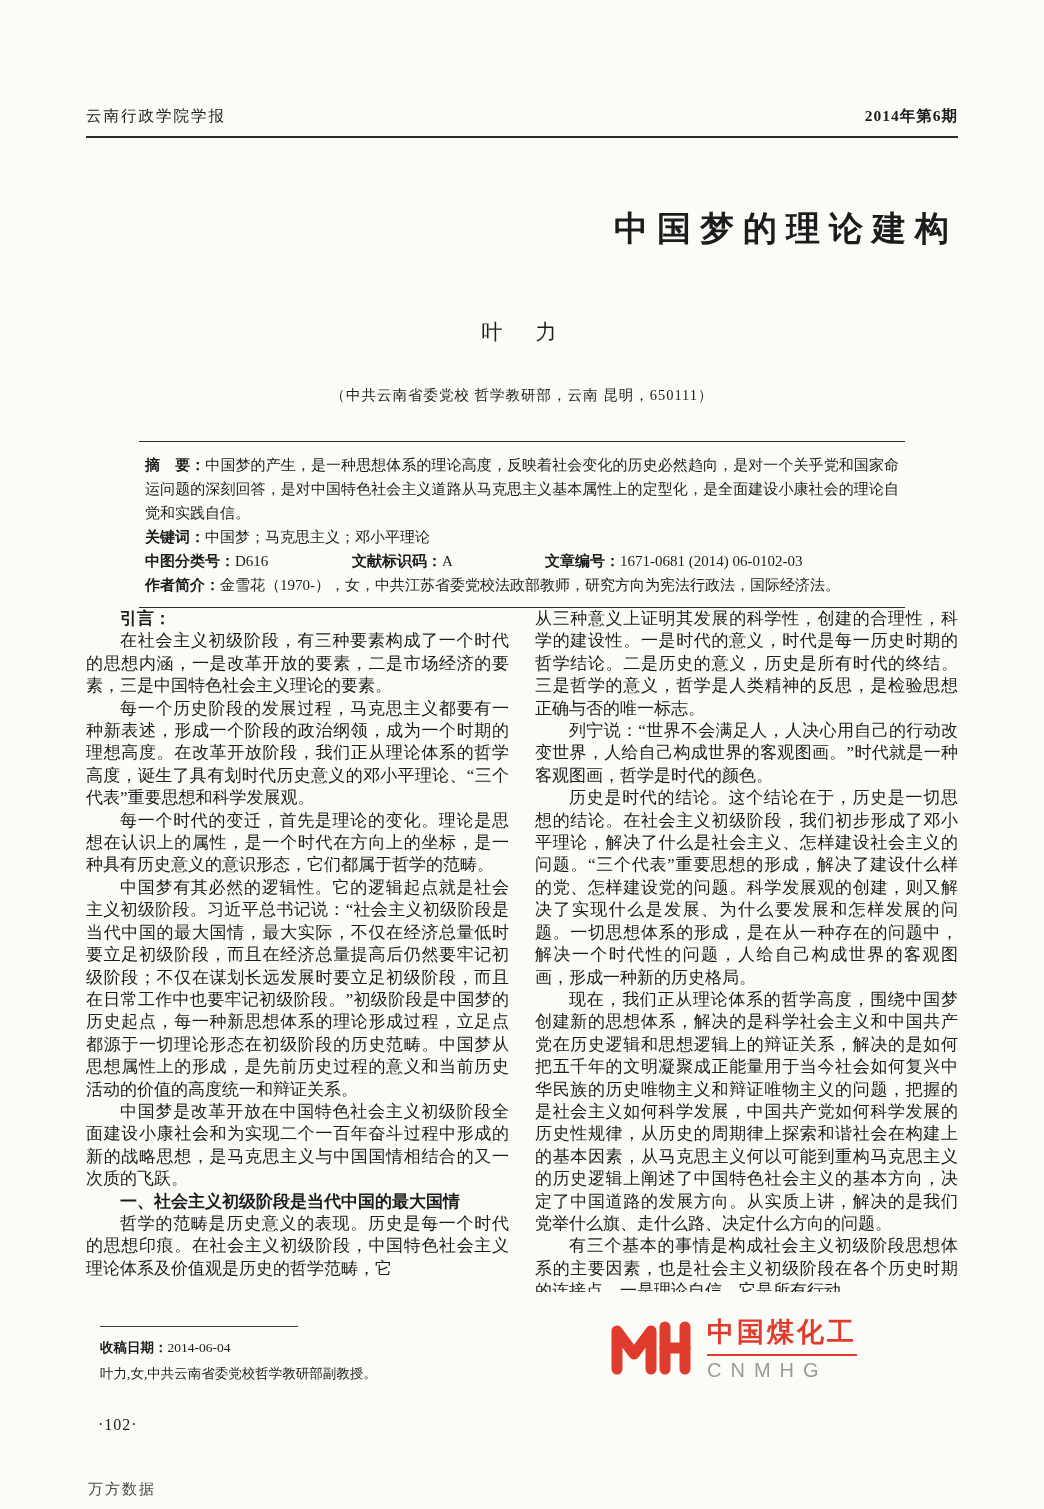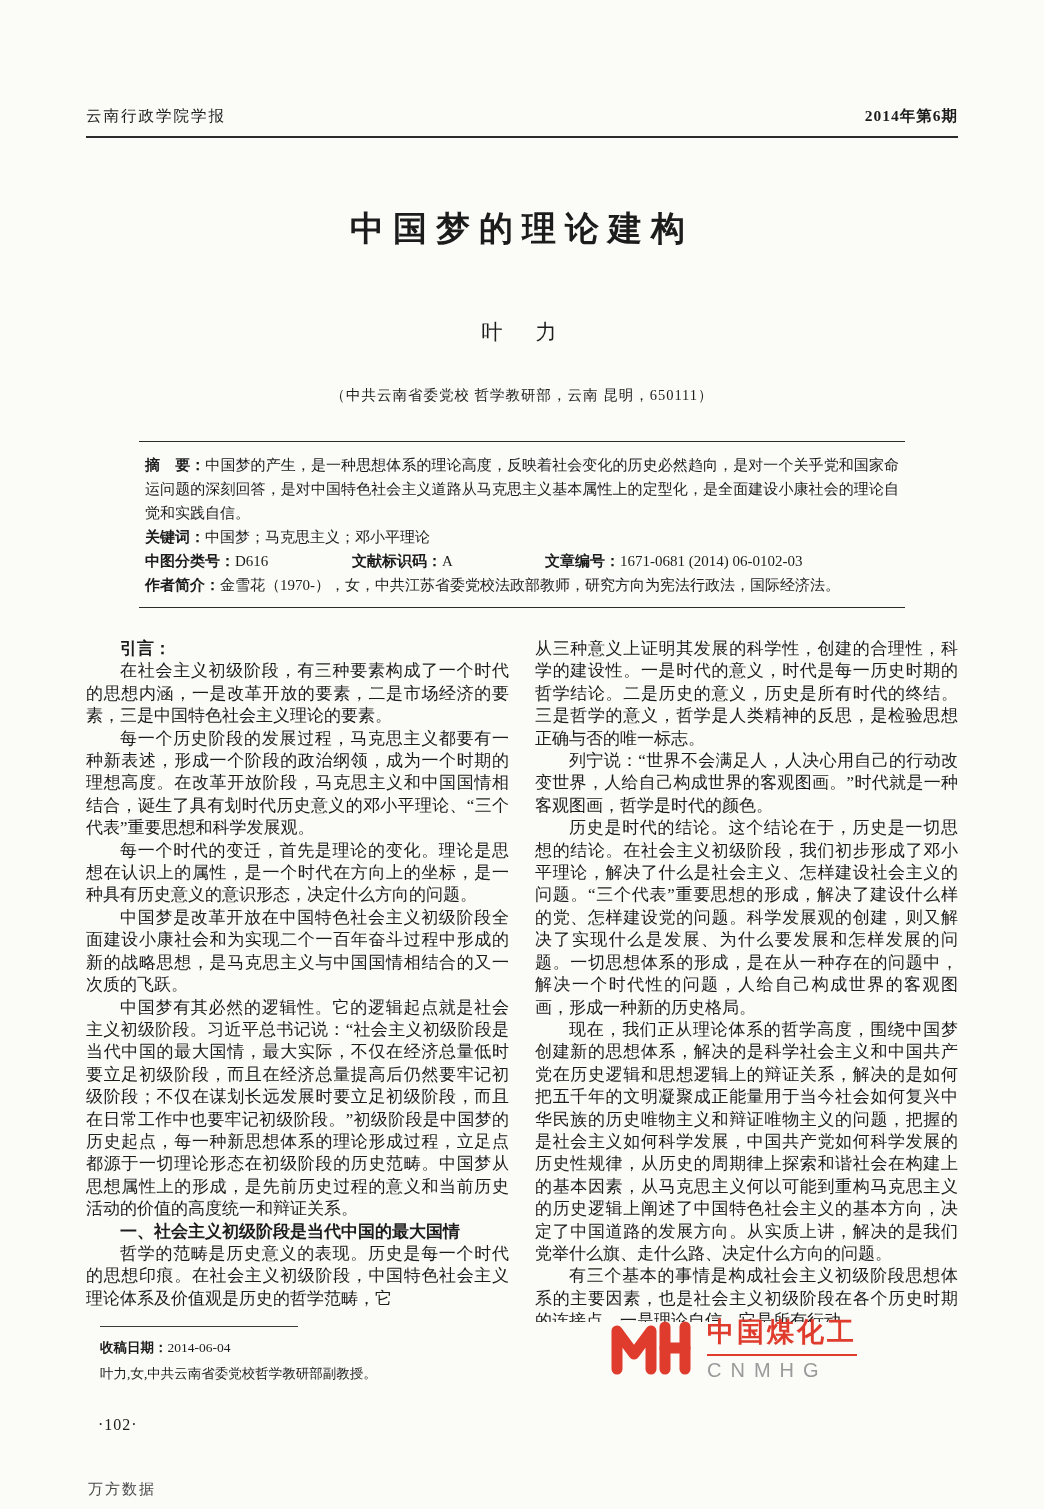--- a/index.html
+++ b/index.html
@@ -3,32 +3,32 @@
 <meta charset="utf-8">
 <style>
   html,body{margin:0;padding:0;}
   body{background:#e9e9e9;font-family:"Liberation Serif","DejaVu Serif",serif;color:#1c1c1c;}
   .page{position:relative;width:1044px;height:1509px;margin:0 auto;background:#fbfbf8;box-sizing:border-box;padding:0 86px;overflow:hidden;}
   
   .jheader{display:flex;justify-content:space-between;align-items:flex-end;padding-top:106px;font-size:15.5px;letter-spacing:2px;}
   .jheader .issue{letter-spacing:1px;font-weight:bold;}
   .header-rule{border-top:2px solid #2b2b2b;margin-top:9px;}
   
-  .title{margin:68px 0 0 0;text-align:center;font-size:34px;font-weight:bold;letter-spacing:9px;}
+  .title{margin:68px 0 0 0;text-align:right;font-size:34px;font-weight:bold;letter-spacing:9px;}
   .author{margin-top:66px;text-align:center;font-size:21px;letter-spacing:6px;}
   .affiliation{margin-top:40px;text-align:center;font-size:14.5px;letter-spacing:1px;}
   
   .meta{width:766px;margin:36px auto 0 auto;border-top:1.5px solid #2b2b2b;border-bottom:1.5px solid #2b2b2b;padding:11px 6px 10px 6px;font-size:15px;line-height:24px;box-sizing:border-box;}
   .meta b{font-weight:bold;}
   .meta p{margin:0;text-align:justify;}
   .meta-row{display:flex;margin:0;}
   .meta-row .m1{width:207px;}
   .meta-row .m2{width:193px;}
   
-  .columns{display:flex;gap:26px;margin-top:30px;height:684px;overflow:hidden;}
+  .columns{display:flex;gap:26px;height:684px;overflow:hidden;}
   .col{flex:1;font-size:17px;line-height:22.4px;text-align:justify;}
   .col p{margin:0;}
   .col p.indent{text-indent:2em;}
   .col p.flush{text-indent:0;}
   .col p.heading{text-indent:2em;font-weight:bold;}
   .col p.intro-heading{text-indent:2em;font-weight:bold;}
   
   .footnote{position:absolute;left:100px;top:1326px;font-size:13.5px;line-height:26px;}
   .footnote-rule{border-top:1.5px solid #3a3a3a;width:198px;margin-bottom:8px;}
   
@@ -66,24 +66,24 @@
       <span class="m2"><b>文献标识码：</b><span>A</span></span>
       <span class="m3"><b>文章编号：</b><span>1671-0681 (2014) 06-0102-03</span></span>
     </p>
     <p><b>作者简介：</b><span>金雪花（1970-），女，中共江苏省委党校法政部教师，研究方向为宪法行政法，国际经济法。</span></p>
   </section>
 
   <main class="columns">
     <div class="col">
         <p class="intro-heading">引言：</p>
         <p class="indent">在社会主义初级阶段，有三种要素构成了一个时代的思想内涵，一是改革开放的要素，二是市场经济的要素，三是中国特色社会主义理论的要素。</p>
-        <p class="indent">每一个历史阶段的发展过程，马克思主义都要有一种新表述，形成一个阶段的政治纲领，成为一个时期的理想高度。在改革开放阶段，马克思主义和中国国情相结合，诞生了具有划时代历史意义的邓小平理论、“三个代表”重要思想和科学发展观。</p>
-        <p class="indent">每一个时代的变迁，首先是理论的变化。理论是思想在认识上的属性，是一个时代在方向上的坐标，是一种具有历史意义的意识形态，决定什么方向的问题。</p>
+        <p class="indent">每一个历史阶段的发展过程，马克思主义都要有一种新表述，形成一个阶段的政治纲领，成为一个时期的理想高度。在改革开放阶段，我们正从理论体系的哲学高度，诞生了具有划时代历史意义的邓小平理论、“三个代表”重要思想和科学发展观。</p>
+        <p class="indent">每一个时代的变迁，首先是理论的变化。理论是思想在认识上的属性，是一个时代在方向上的坐标，是一种具有历史意义的意识形态，它们都属于哲学的范畴。</p>
+        <p class="indent">中国梦有其必然的逻辑性。它的逻辑起点就是社会主义初级阶段。习近平总书记说：“社会主义初级阶段是当代中国的最大国情，最大实际，不仅在经济总量低时要立足初级阶段，而且在经济总量提高后仍然要牢记初级阶段；不仅在谋划长远发展时要立足初级阶段，而且在日常工作中也要牢记初级阶段。”初级阶段是中国梦的历史起点，每一种新思想体系的理论形成过程，立足点都源于一切理论形态在初级阶段的历史范畴。中国梦从思想属性上的形成，是先前历史过程的意义和当前历史活动的价值的高度统一和辩证关系。</p>
         <p class="indent">中国梦是改革开放在中国特色社会主义初级阶段全面建设小康社会和为实现二个一百年奋斗过程中形成的新的战略思想，是马克思主义与中国国情相结合的又一次质的飞跃。</p>
-        <p class="indent">中国梦有其必然的逻辑性。它的逻辑起点就是社会主义初级阶段。习近平总书记说：“社会主义初级阶段是当代中国的最大国情，最大实际，不仅在经济总量低时要立足初级阶段，而且在经济总量提高后仍然要牢记初级阶段；不仅在谋划长远发展时要立足初级阶段，而且在日常工作中也要牢记初级阶段。”初级阶段是中国梦的历史起点，每一种新思想体系的理论形成过程，立足点都源于一切理论形态在初级阶段的历史范畴。中国梦从思想属性上的形成，是先前历史过程的意义和当前历史活动的价值的高度统一和辩证关系。</p>
         <p class="heading">一、社会主义初级阶段是当代中国的最大国情</p>
         <p class="indent">哲学的范畴是历史意义的表现。历史是每一个时代的思想印痕。在社会主义初级阶段，中国特色社会主义理论体系及价值观是历史的哲学范畴，它</p>
       </div>
     <div class="col">
         <p class="flush">从三种意义上证明其发展的科学性，创建的合理性，科学的建设性。一是时代的意义，时代是每一历史时期的哲学结论。二是历史的意义，历史是所有时代的终结。三是哲学的意义，哲学是人类精神的反思，是检验思想正确与否的唯一标志。</p>
         <p class="indent">列宁说：“世界不会满足人，人决心用自己的行动改变世界，人给自己构成世界的客观图画。”时代就是一种客观图画，哲学是时代的颜色。</p>
         <p class="indent">历史是时代的结论。这个结论在于，历史是一切思想的结论。在社会主义初级阶段，我们初步形成了邓小平理论，解决了什么是社会主义、怎样建设社会主义的问题。“三个代表”重要思想的形成，解决了建设什么样的党、怎样建设党的问题。科学发展观的创建，则又解决了实现什么是发展、为什么要发展和怎样发展的问题。一切思想体系的形成，是在从一种存在的问题中，解决一个时代性的问题，人给自己构成世界的客观图画，形成一种新的历史格局。</p>
         <p class="indent">现在，我们正从理论体系的哲学高度，围绕中国梦创建新的思想体系，解决的是科学社会主义和中国共产党在历史逻辑和思想逻辑上的辩证关系，解决的是如何把五千年的文明凝聚成正能量用于当今社会如何复兴中华民族的历史唯物主义和辩证唯物主义的问题，把握的是社会主义如何科学发展，中国共产党如何科学发展的历史性规律，从历史的周期律上探索和谐社会在构建上的基本因素，从马克思主义何以可能到重构马克思主义的历史逻辑上阐述了中国特色社会主义的基本方向，决定了中国道路的发展方向。从实质上讲，解决的是我们党举什么旗、走什么路、决定什么方向的问题。</p>
         <p class="indent">有三个基本的事情是构成社会主义初级阶段思想体系的主要因素，也是社会主义初级阶段在各个历史时期的连接点。一是理论自信，它是所有行动</p>
       </div>

